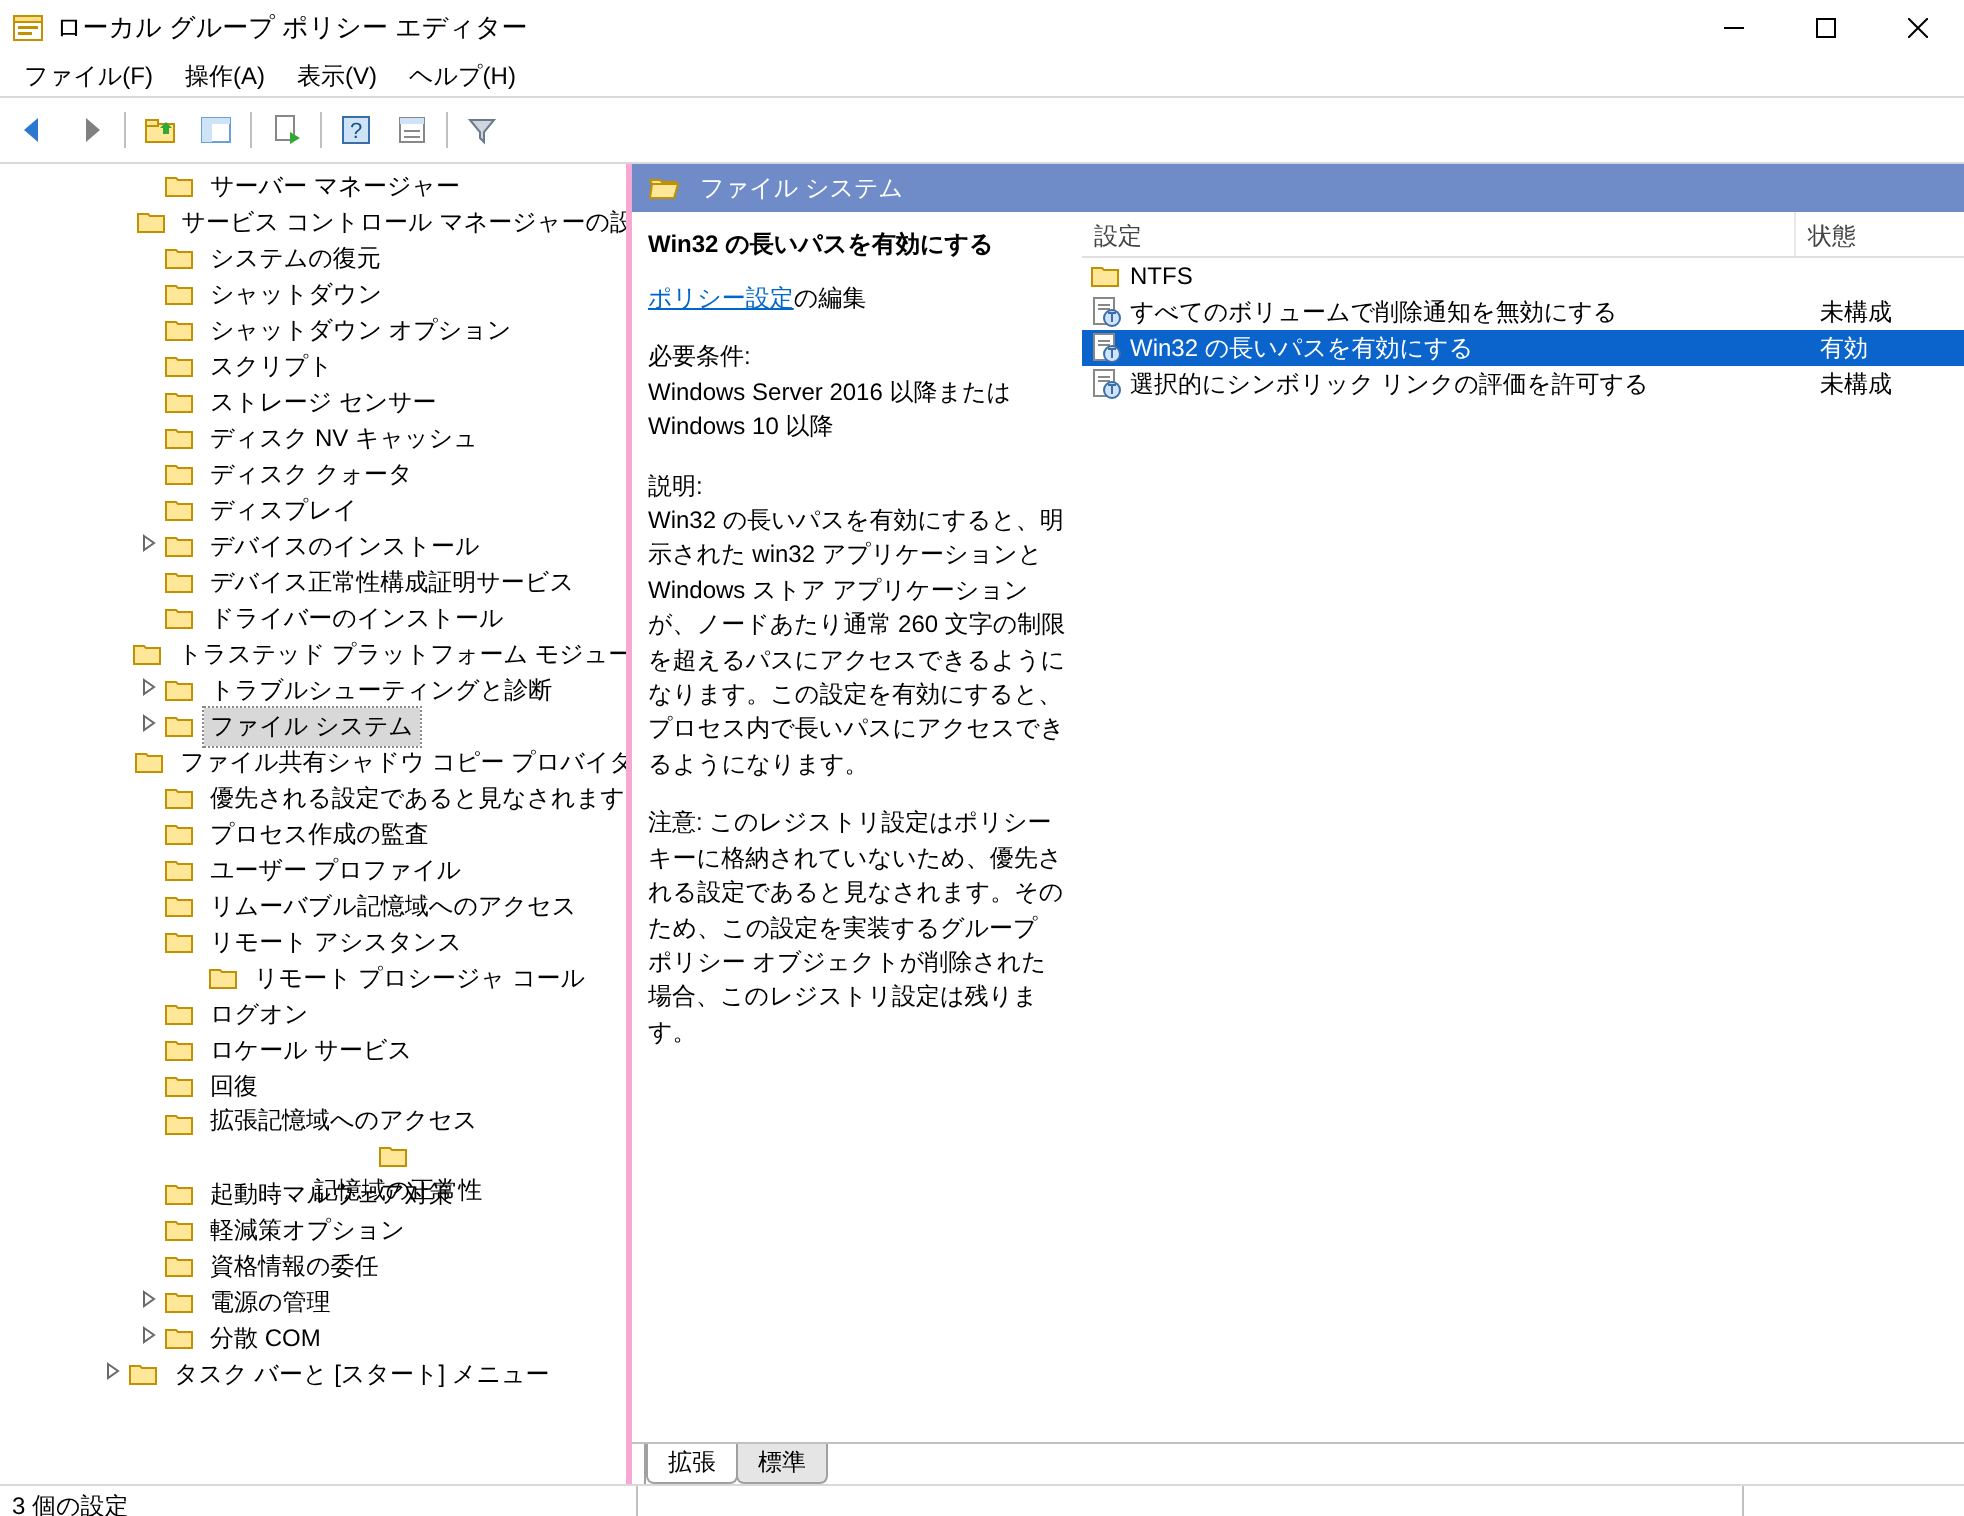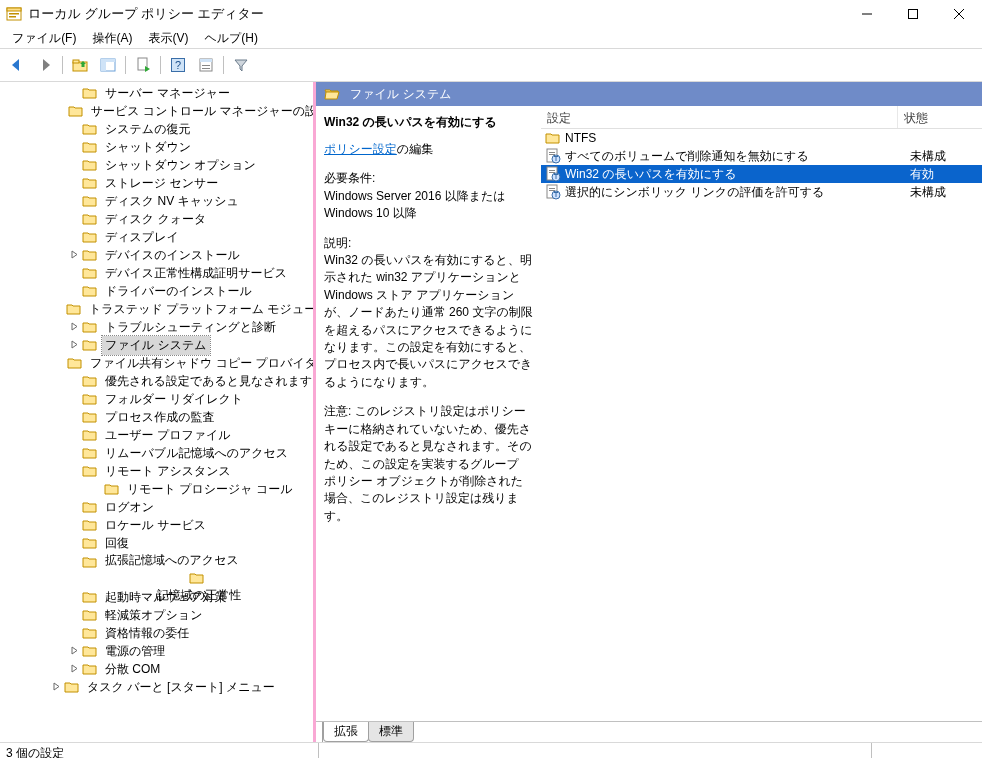--- a/index.html
+++ b/index.html
@@ -378,20 +378,27 @@
             <span class="folder-icon"><svg viewBox="0 0 16 16">
                 <path d="M1 4 L6 4 L7 5 L14 5 L14 13 L1 13 Z" fill="#ffe79a" stroke="#c29000"></path>
               </svg></span>
             <span class="label">シャットダウン オプション</span>
           </div>
           <div class="tree-node" style="padding-left: 66px;">
             <span class="expand"></span>
             <span class="folder-icon"><svg viewBox="0 0 16 16">
                 <path d="M1 4 L6 4 L7 5 L14 5 L14 13 L1 13 Z" fill="#ffe79a" stroke="#c29000"></path>
               </svg></span>
+            <span class="label">スクリプト</span>
+          </div>
+          <div class="tree-node" style="padding-left: 66px;">
+            <span class="expand"></span>
+            <span class="folder-icon"><svg viewBox="0 0 16 16">
+                <path d="M1 4 L6 4 L7 5 L14 5 L14 13 L1 13 Z" fill="#ffe79a" stroke="#c29000"></path>
+              </svg></span>
             <span class="label">ストレージ センサー</span>
           </div>
           <div class="tree-node" style="padding-left: 66px;">
             <span class="expand"></span>
             <span class="folder-icon"><svg viewBox="0 0 16 16">
                 <path d="M1 4 L6 4 L7 5 L14 5 L14 13 L1 13 Z" fill="#ffe79a" stroke="#c29000"></path>
               </svg></span>
             <span class="label">ディスク NV キャッシュ</span>
           </div>
           <div class="tree-node" style="padding-left: 66px;">
@@ -462,27 +469,20 @@
                 <path d="M1 4 L6 4 L7 5 L14 5 L14 13 L1 13 Z" fill="#ffe79a" stroke="#c29000"></path>
               </svg></span>
             <span class="label">ファイル共有シャドウ コピー プロバイダー</span>
           </div>
           <div class="tree-node" style="padding-left: 66px;">
             <span class="expand"></span>
             <span class="folder-icon"><svg viewBox="0 0 16 16">
                 <path d="M1 4 L6 4 L7 5 L14 5 L14 13 L1 13 Z" fill="#ffe79a" stroke="#c29000"></path>
               </svg></span>
             <span class="label">優先される設定であると見なされます</span>
-          </div>
-          <div class="tree-node" style="padding-left: 66px;">
-            <span class="expand"></span>
-            <span class="folder-icon"><svg viewBox="0 0 16 16">
-                <path d="M1 4 L6 4 L7 5 L14 5 L14 13 L1 13 Z" fill="#ffe79a" stroke="#c29000"></path>
-              </svg></span>
-            <span class="label">フォルダー リダイレクト</span>
           </div>
           <div class="tree-node" style="padding-left: 66px;">
             <span class="expand"></span>
             <span class="folder-icon"><svg viewBox="0 0 16 16">
                 <path d="M1 4 L6 4 L7 5 L14 5 L14 13 L1 13 Z" fill="#ffe79a" stroke="#c29000"></path>
               </svg></span>
             <span class="label">プロセス作成の監査</span>
           </div>
           <div class="tree-node" style="padding-left: 66px;">
             <span class="expand"></span>

